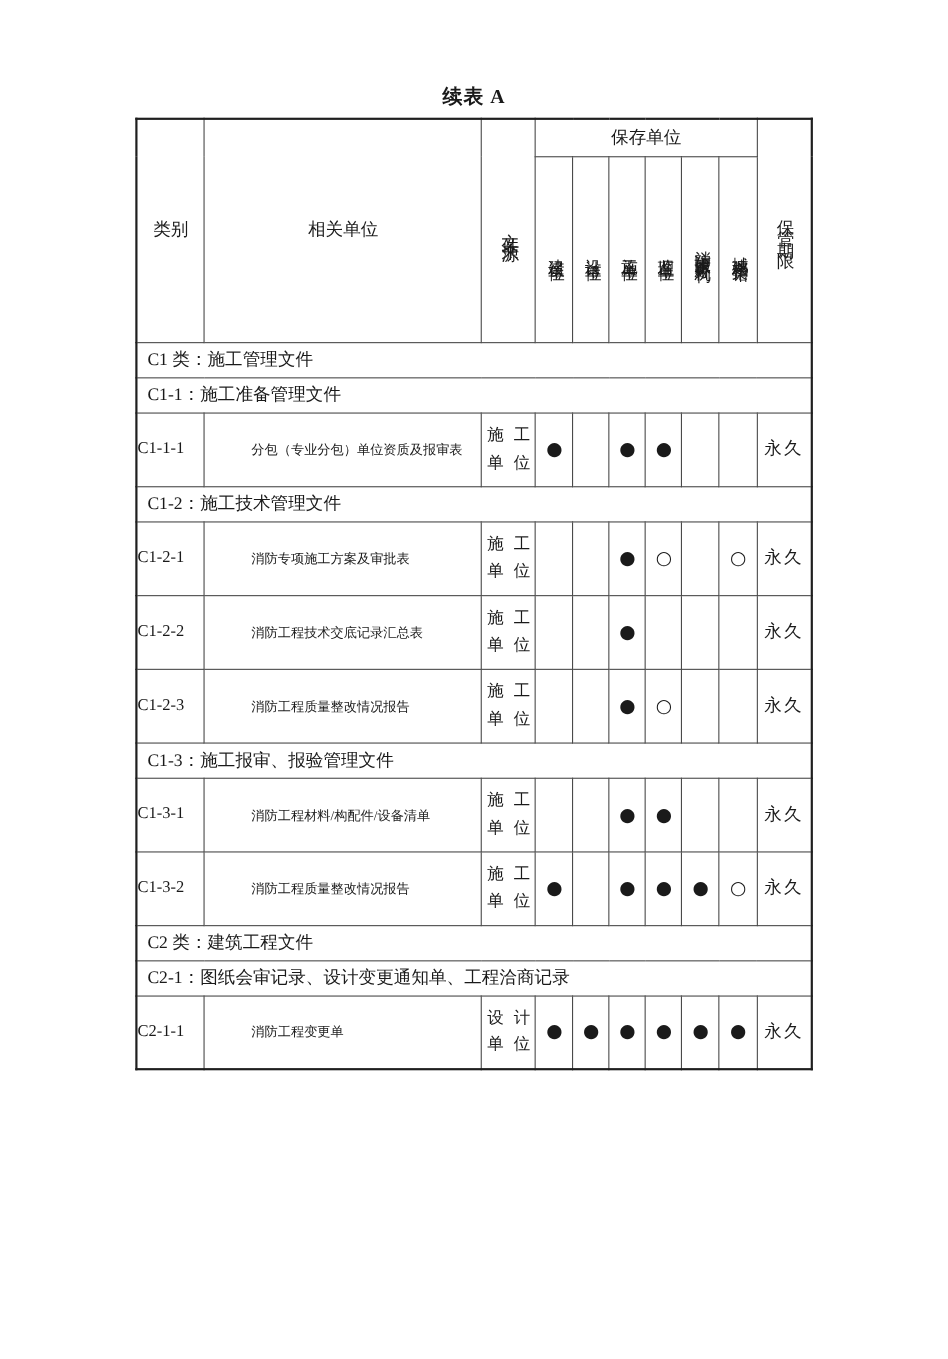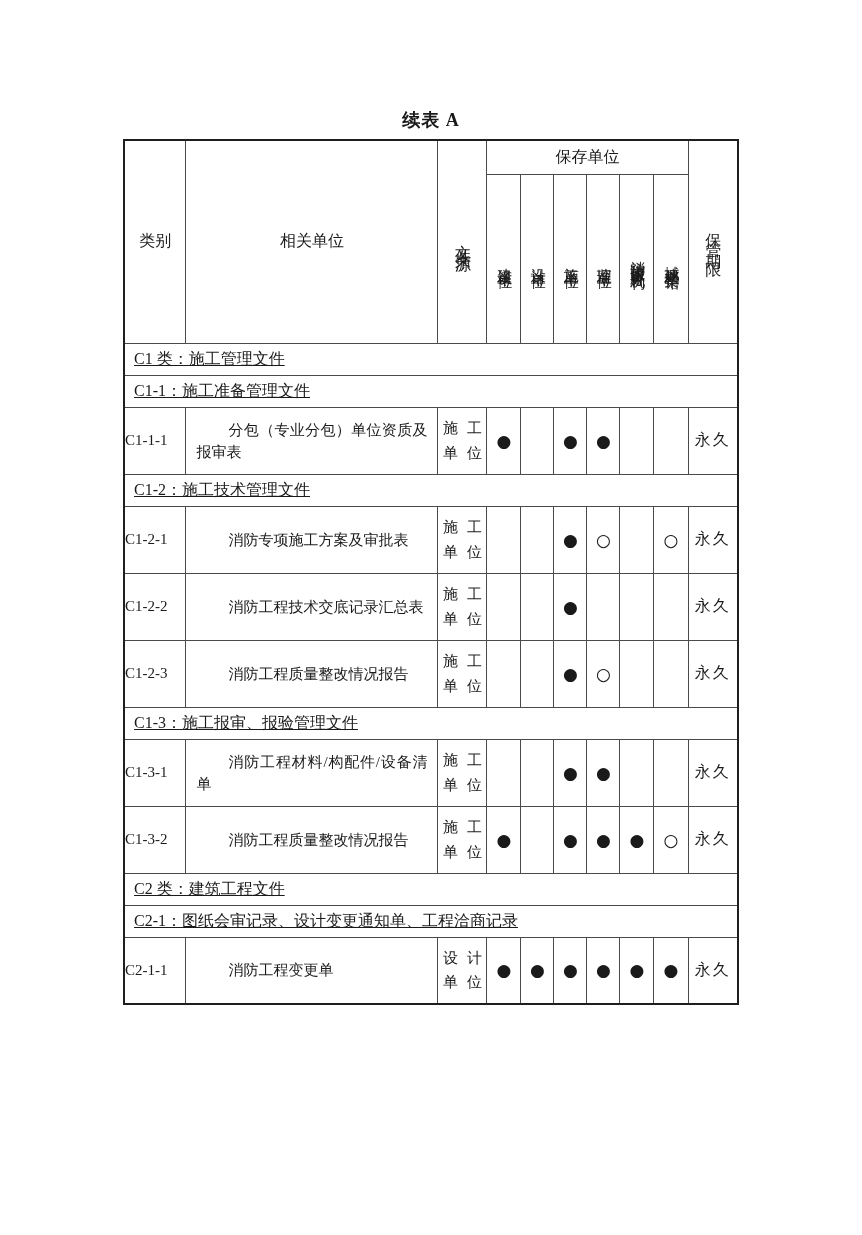--- a/index.html
+++ b/index.html
@@ -8,21 +8,21 @@
     background: #ffffff;
   }
   body {
     width: 862px;
     height: 1235px;
     font-family: "Liberation Serif", "DejaVu Serif", serif;
     color: #1a1a1a;
     position: relative;
   }
   .page {
-    padding-top: 108px;
+    padding-top: 76px;
   }
   .doc-title {
     width: 614px;
     margin: 0 auto 7px auto;
     text-align: center;
     font-size: 18px;
     font-weight: bold;
     letter-spacing: 1px;
   }
   table.archive {
@@ -50,39 +50,39 @@
     display: inline-block;
     writing-mode: vertical-rl;
     text-orientation: upright;
     font-size: 15px;
     line-height: 1.05;
     letter-spacing: 2px;
   }
   .vtext-source { letter-spacing: 4px; font-size: 16px; }
   .vtext-retention { letter-spacing: 10px; font-size: 16px; }
   th.unit-col { text-align: center; vertical-align: middle; }
-  tr.section-row { height: 32px; text-decoration: underline; }
+  tr.section-row { height: 32px; }
   tr.section-row td {
     text-align: left;
     padding-left: 9px;
     font-size: 16px;
     vertical-align: middle;
   }
   tr.item-row { height: 67px; }
   td.code {
     text-align: left;
     font-size: 15px;
     vertical-align: middle;
   }
   td.name { vertical-align: middle; }
   .name-text {
     padding: 0 10px;
     text-indent: 32px;
-    font-size: 15px;
-    line-height: 22px;
+    font-size: 12px;
+    line-height: 34px;
     text-align: justify;
     text-justify: inter-ideograph;
   }
   td.source { text-align: center; vertical-align: middle; }
   .source-text {
     display: inline-block;
     width: 2.6em;
     font-size: 15px;
     line-height: 1.65;
     text-align: justify;

